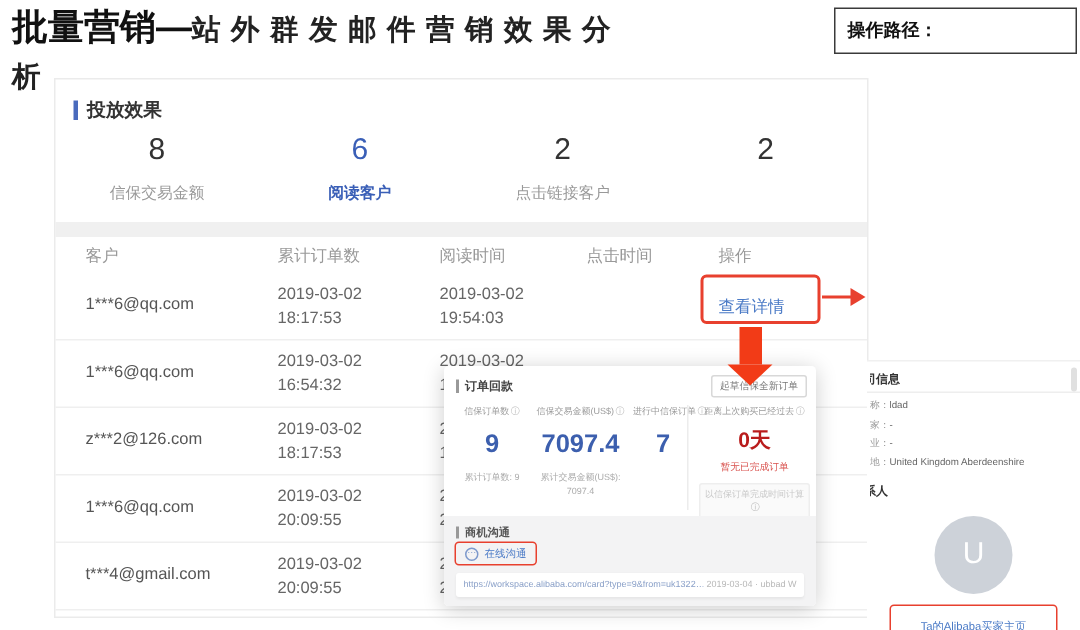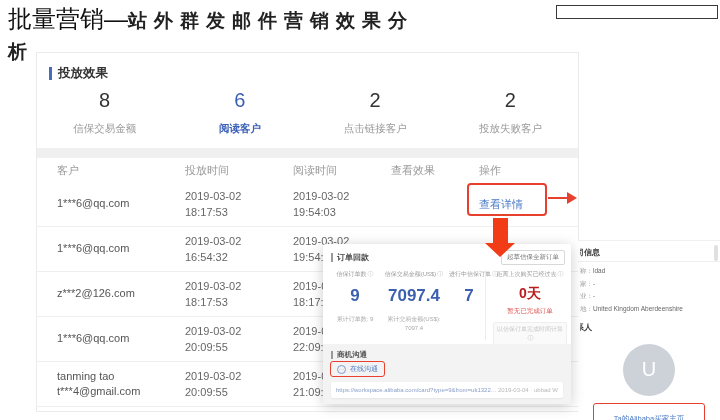--- a/index.html
+++ b/index.html
@@ -3,21 +3,21 @@
 <meta charset="utf-8">
 <style>
   * { margin:0; padding:0; box-sizing:border-box; }
   html,body { width:720px; height:420px; }
   body {
     position:relative; background:#ffffff; overflow:hidden;
     font-family:"Liberation Sans","DejaVu Sans",sans-serif; color:#333;
   }
   
   .page-title { position:absolute; left:8px; top:4px; width:418px; line-height:30px; }
-  .t-prefix { font-size:24px; font-weight:normal; color:#111; }
+  .t-prefix { font-size:24px; font-weight:bold; color:#111; }
   .t-main { font-size:19px; font-weight:bold; color:#222; letter-spacing:7px; }
 
   
   .instruction-box {
     position:absolute; left:556px; top:5px; width:162px; border:1px solid #3a3a3a;
     padding:6px 8px; font-family:"Liberation Serif","DejaVu Serif",serif;
     font-weight:bold; font-size:12px; line-height:1.42; color:#111; background:#fff;
   }
 
   
@@ -49,21 +49,21 @@
   .hl-view-details { position:absolute; left:467px; top:183px; width:80px; height:33px;
     border:2px solid #e8402e; border-radius:4px; z-index:30; }
   .red-line { position:absolute; left:548px; top:197px; width:20px; height:2px; background:#e8402e; z-index:30; }
   .red-arrow-right { position:absolute; left:567px; top:192px; width:0; height:0; z-index:30;
     border-left:10px solid #e8402e; border-top:6px solid transparent; border-bottom:6px solid transparent; }
   .red-arrow-shaft { position:absolute; left:493px; top:218px; width:15px; height:25px; background:#f23b17; z-index:30; }
   .red-arrow-head { position:absolute; left:485px; top:243px; width:0; height:0; z-index:30;
     border-top:14px solid #f23b17; border-left:15px solid transparent; border-right:15px solid transparent; }
 
   
-  .popup { position:absolute; left:323px; top:244px; width:248px; height:160px; background:#fff;
+  .popup { position:absolute; left:296px; top:244px; width:248px; height:160px; background:#fff;
     border-radius:3px; box-shadow:0 2px 14px rgba(0,0,0,0.20); z-index:20; }
   .p-header { position:absolute; left:8px; top:8px; display:flex; align-items:center; }
   .p-header .bar { width:2px; height:9px; background:#999; margin-right:4px; }
   .p-header .txt { font-size:8px; color:#444; font-weight:bold; }
   .p-draft-btn { position:absolute; right:6px; top:6px; border:1px solid #d8d8d8; border-radius:2px;
     padding:2px 5px; font-size:6.5px; color:#777; background:#fff; cursor:pointer; }
   .p-stats { position:absolute; left:8px; top:26px; display:flex; }
   .p-col { text-align:center; }
   .p-col1 { width:48px; } .p-col2 { width:70px; } .p-col3 { width:40px; }
   .p-label { font-size:6px; color:#9a9a9a; white-space:nowrap; }
@@ -112,20 +112,21 @@
     background:#e0e0e0; border-radius:2px; }
 </style>
 </head>
 <body>
 
 <div class="page-title">
   <span class="t-prefix">批量营销—</span><span class="t-main">站外群发邮件营销效果分析</span>
 </div>
 
 <div class="instruction-box">
+  <div>操作路径：</div>
 </div>
 
 <div class="main-card">
   <div class="effect-header">
     <span class="blue-bar"></span>
     <span class="txt">投放效果</span>
   </div>
   <div class="stats-row">
     <div class="stat">
       <div class="stat-value">8</div>
@@ -134,30 +135,29 @@
     <div class="stat blue">
       <div class="stat-value">6</div>
       <div class="stat-label">阅读客户</div>
     </div>
     <div class="stat">
       <div class="stat-value">2</div>
       <div class="stat-label">点击链接客户</div>
     </div>
     <div class="stat">
       <div class="stat-value">2</div>
-      <div class="stat-label">投放失败客户</div>
     </div>
   </div>
   <div class="grey-strip"></div>
 
   <div class="thead">
     <div>客户</div>
-    <div>投放时间</div>
+    <div>累计订单数</div>
     <div>阅读时间</div>
-    <div>查看效果</div>
+    <div>点击时间</div>
     <div>操作</div>
   </div>
 
   <div class="tbody">
     <div class="trow">
       <div class="c-cust"><span>1***6@qq.com</span></div>
       <div>
           <div class="c-date">2019-03-02 18:17:53</div>
         </div>
       <div>
@@ -202,21 +202,20 @@
       <div>
           <div class="c-date">2019-03-02 22:09:55</div>
         </div>
       <div>
           <div class="c-date"></div>
         </div>
       <div class="c-action"><a>查看详情</a></div>
     </div>
     <div class="trow">
       <div class="c-cust">
-        <div>tanming tao</div>
         <div>t***4@gmail.com</div>
       </div>
       <div>
           <div class="c-date">2019-03-02 20:09:55</div>
         </div>
       <div>
           <div class="c-date">2019-03-02 21:09:55</div>
         </div>
       <div>
           <div class="c-date"></div>

